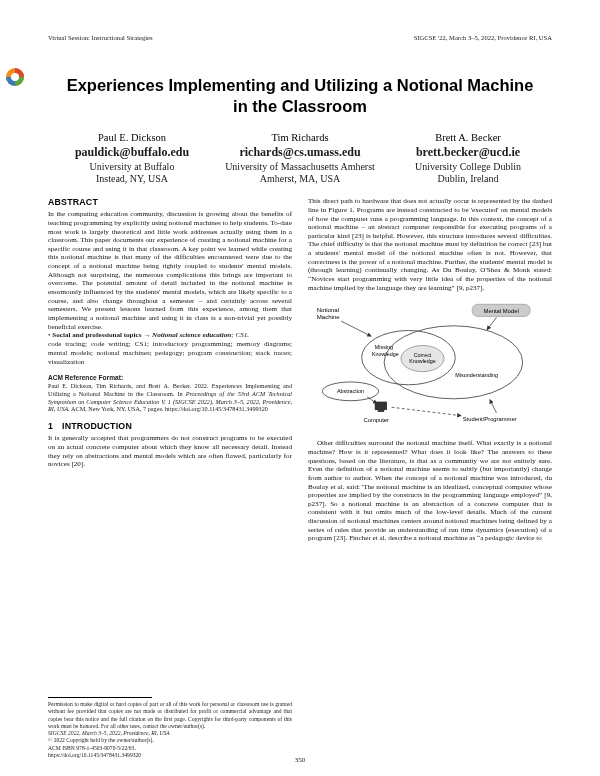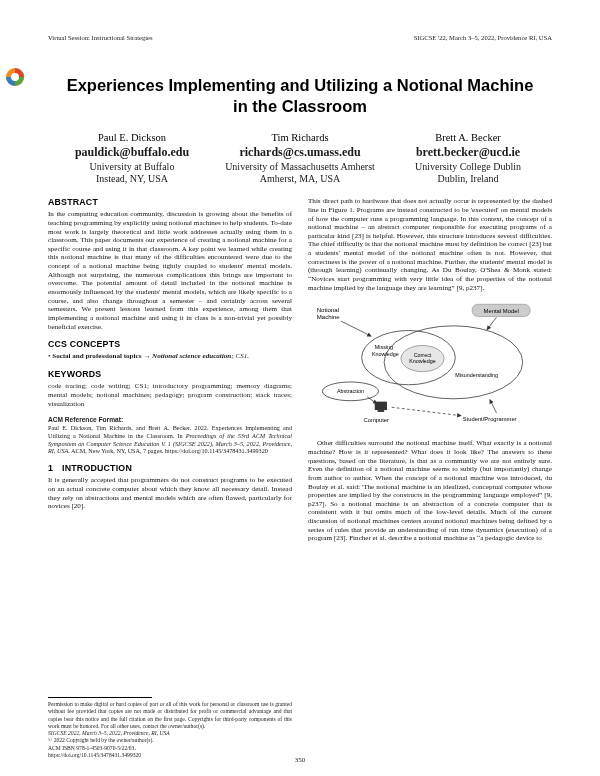--- a/index.html
+++ b/index.html
@@ -103,24 +103,22 @@
       <div class="affil">Dublin, Ireland</div>
     </div>
   </div>
 
   <div class="body">
 
     <div class="col left">
       <h2 class="sec">ABSTRACT</h2>
       <p class="bodytext">In the computing education community, discussion is growing about the benefits of teaching programming by explicitly using notional machines to help students. To-date most work is largely theoretical and little work addresses actually using them in a classroom. This paper documents our experience of creating a notional machine for a specific course and using it in that classroom. A key point we learned while creating this notional machine is that many of the difficulties encountered were due to the concept of a notional machine being tightly coupled to students' mental models. Although not surprising, the numerous complications this brings are important to overcome. The potential amount of detail included in the notional machine is enormously influenced by the students' mental models, which are likely specific to a course, and also change throughout a semester – and certainly across several semesters. We present lessons learned from this experience, among them that implementing a notional machine and using it in class is a non-trivial yet possibly beneficial exercise.</p>
 
-      <h2 class="sec">CCS CONCEPTS</h2>
       <p class="ccs-line"><span>• </span><b>Social and professional topics</b><span> → </span><span class="bi">Notional science education</span><span class="it">; CS1.</span></p>
 
-      <h2 class="sec">KEYWORDS</h2>
       <p class="kw-line">code tracing; code writing; CS1; introductory programming; memory diagrams; mental models; notional machines; pedagogy; program construction; stack traces; visualization</p>
 
       <div class="ref-head">ACM Reference Format:</div>
       <p class="ref-text"><span>Paul E. Dickson, Tim Richards, and Brett A. Becker. 2022. Experiences Implementing and Utilizing a Notional Machine in the Classroom. In </span><i>Proceedings of the 53rd ACM Technical Symposium on Computer Science Education V. 1 (SIGCSE 2022), March 3–5, 2022, Providence, RI, USA.</i><span> ACM, New York, NY, USA, 7 pages. https://doi.org/10.1145/3478431.3499320</span></p>
 
       <h2 class="sec"><span class="num">1</span><span>INTRODUCTION</span></h2>
       <p class="bodytext">It is generally accepted that programmers do not construct programs to be executed on an actual concrete computer about which they know all necessary detail. Instead they rely on abstractions and mental models which are often flawed, particularly for novices [20].</p>
 
       <div class="footnote">
         <div class="fn-rule"></div>

